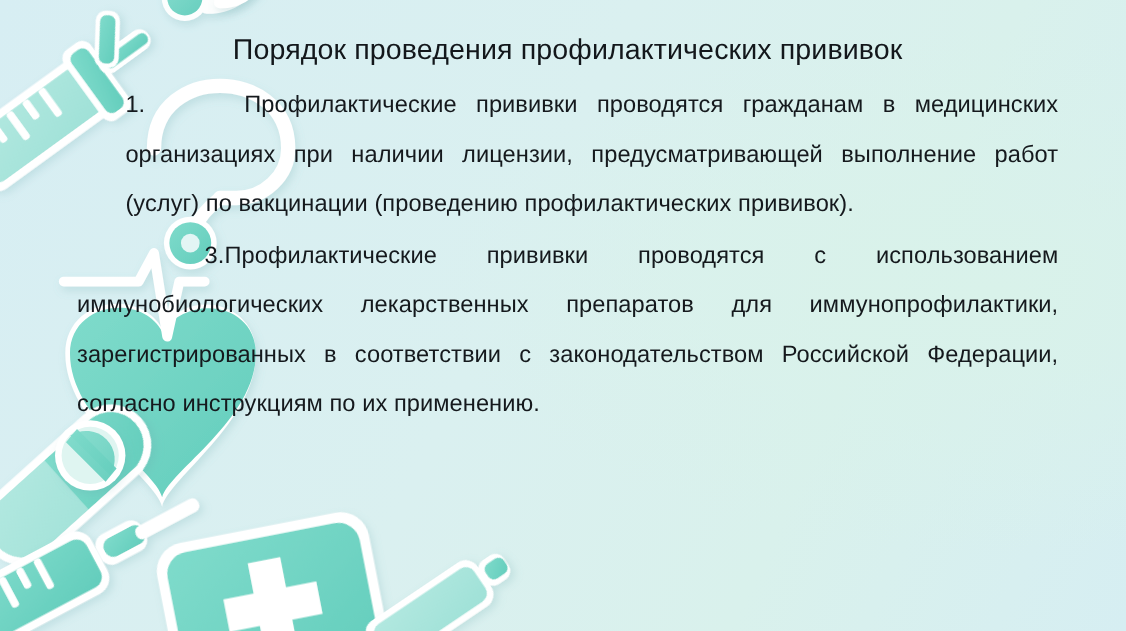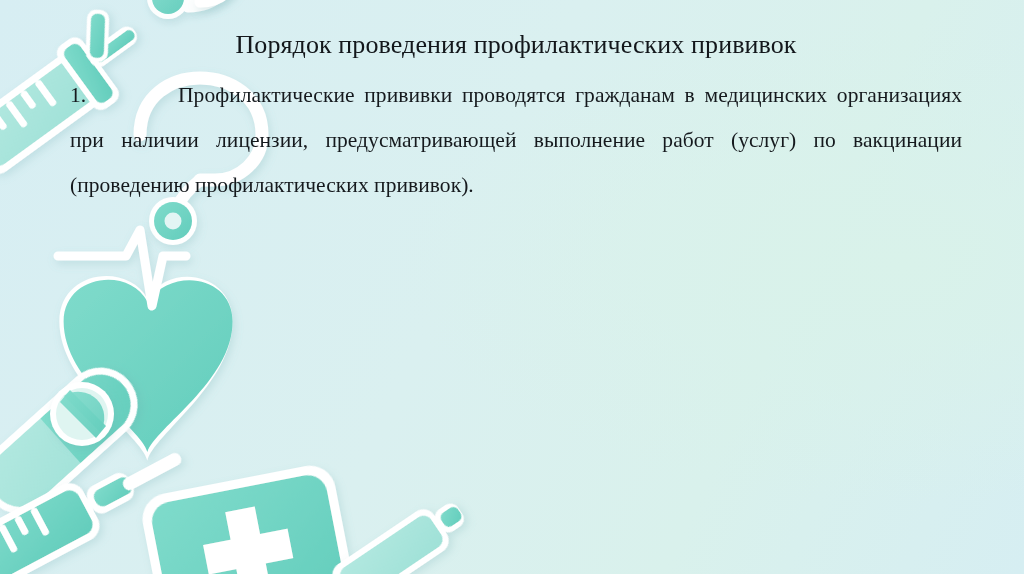--- a/index.html
+++ b/index.html
@@ -10,21 +10,21 @@
   }
   #slide {
     position: relative;
     width: 1024px;
     height: 574px;
     overflow: hidden;
     background: #d9eff2;
     background-image:
       radial-gradient(ellipse 70% 60% at 88% 46%, #d9f2ea 0%, rgba(217,242,234,0) 70%),
       linear-gradient(115deg, #d7eef3 0%, #daf0f0 45%, #d9f1ec 72%, #d6eef2 100%);
-    font-family: Liberation Serif, serif;
+    font-family: Liberation Sans, sans-serif;
   }
 
   
   #decor {
     position: absolute;
     inset: 0;
     pointer-events: none;
   }
   #decor svg {
     position: absolute;
@@ -56,21 +56,21 @@
   }
   .para {
     margin: 0 0 2px 0;
     font-size: 21.5px;
     line-height: 45px;
     color: #15191d;
     text-align: justify;
     text-justify: inter-word;
     letter-spacing: .05px;
   }
-  .para.p1 { text-indent: 0; }
+  .para.p1 { text-indent: 0; margin-left: 44px; }
   .para.p2 { text-indent: 108px; }
   .para.p3 { text-indent: 116px; }
   .num-lead {
     display: inline-block;
     width: 108px;
   }
   .para:last-child { margin-bottom: 0; }
 </style>
 </head>
 <body>
@@ -190,16 +190,17 @@
 
   <div id="content">
 
     <h1 class="slide-title">Порядок проведения профилактических прививок</h1>
 
     <div class="body-block">
 
       <p class="para p1"><span class="num-lead">1.</span><span>Профилактические прививки проводятся гражданам в медицинских организациях при наличии лицензии, предусматривающей выполнение работ (услуг) по вакцинации (проведению профилактических прививок).</span></p>
 
 
+      <p class="para p3">3.Профилактические прививки проводятся с использованием иммунобиологических лекарственных препаратов для иммунопрофилактики, зарегистрированных в соответствии с законодательством Российской Федерации, согласно инструкциям по их применению.</p>
 
     </div>
   </div>
 </div>
 
 </body></html>

